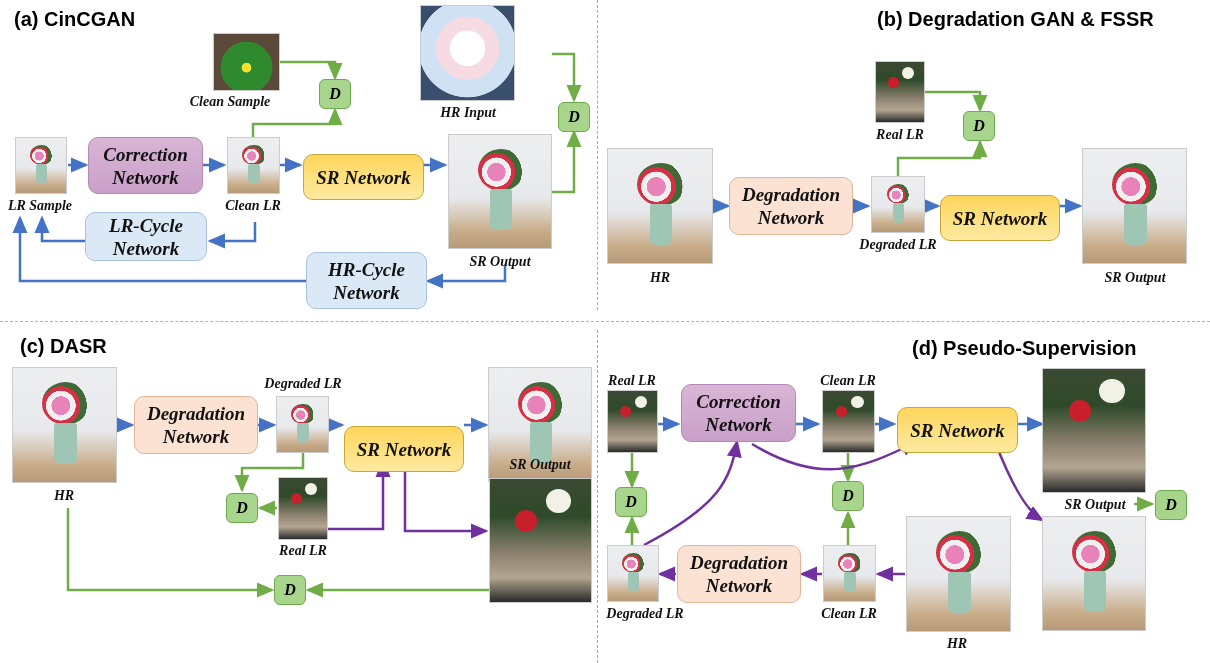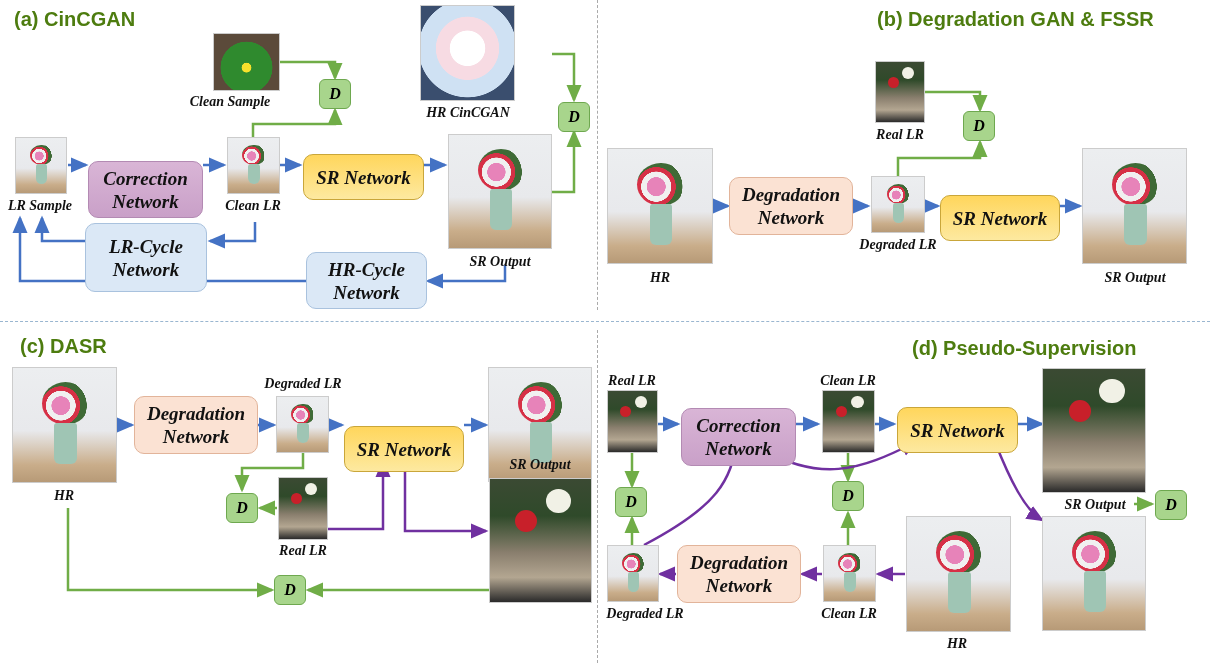--- a/index.html
+++ b/index.html
@@ -1,19 +1,19 @@
 <!DOCTYPE html>
 <html><head>
 <meta charset="utf-8">
 <style>
   html,body{margin:0;padding:0;background:#fff;}
   body{width:1210px;height:663px;position:relative;overflow:hidden;font-family:"Liberation Serif",serif;}
-  .title{position:absolute;font-family:"Liberation Sans",sans-serif;font-weight:bold;font-size:20px;color:#4d7c0f;white-space:nowrap;}
+  .title{position:absolute;font-family:"Liberation Sans",sans-serif;font-weight:bold;font-size:20px;color:#000000;white-space:nowrap;}
   .box{position:absolute;border-radius:10px;display:flex;align-items:center;justify-content:center;text-align:center;font-weight:bold;font-style:italic;font-size:19px;line-height:23px;color:#111;box-sizing:border-box;}
-  .correction{background:linear-gradient(#d9b5d6,#c9a0c8);border:1.5px solid #b38ab3;margin-top:24px;}
+  .correction{background:linear-gradient(#d9b5d6,#c9a0c8);border:1.5px solid #b38ab3;}
   .sr{background:linear-gradient(#ffd65c,#fde9a0);border:1.5px solid #c9a63a;margin-top:12px;}
   .cycle{background:#dbe8f6;border:1.5px solid #a9c2de;}
   .degr{background:#fbe2d3;border:1.5px solid #e2b49a;}
   .dbox{position:absolute;width:32px;height:30px;background:#a8d58c;border:1.5px solid #6ea84f;border-radius:6px;display:flex;align-items:center;justify-content:center;font-weight:bold;font-style:italic;font-size:16px;box-sizing:border-box;}
   .lbl{position:absolute;font-weight:bold;font-style:italic;font-size:14px;color:#111;white-space:nowrap;transform:translateX(-50%);}
   .img{position:absolute;box-sizing:border-box;border:1px solid #ccc;overflow:hidden;}
   .vase{background:linear-gradient(180deg,#eceef0 0%,#e8e9ec 55%,#c9ad8a 85%,#b79a77 100%);}
   .vase::before{content:"";position:absolute;left:28%;top:12%;width:46%;height:38%;border-radius:50%;background:radial-gradient(circle at 40% 55%,#e783b9 0 25%,#f0f0f0 26% 40%,#d63046 41% 52%,#3f6a36 53% 70%,transparent 71%);}
   .vase::after{content:"";position:absolute;left:40%;top:48%;width:22%;height:36%;background:#9fc5b4;border-radius:3px 3px 6px 6px;}
   .basket{background:linear-gradient(180deg,#3b4a33 0%,#2f4a2a 30%,#8a7f6e 60%,#b3a691 80%,#2a2a2a 100%);}
@@ -120,25 +120,25 @@
 <div class="img vase" style="left:15px;top:137px;width:52px;height:57px"></div>
 <div class="lbl" style="left:40px;top:198px">LR Sample</div>
 <div class="box correction" style="left:88px;top:137px;width:115px;height:57px">Correction Network</div>
 <div class="img vase" style="left:227px;top:137px;width:53px;height:57px"></div>
 <div class="lbl" style="left:253px;top:198px">Clean LR</div>
 <div class="img clean" style="left:213px;top:33px;width:67px;height:58px"></div>
 <div class="lbl" style="left:230px;top:94px">Clean Sample</div>
 <div class="dbox" style="left:319px;top:79px">D</div>
 <div class="box sr" style="left:303px;top:142px;width:121px;height:46px">SR Network</div>
 <div class="img bloom" style="left:420px;top:5px;width:95px;height:96px"></div>
-<div class="lbl" style="left:468px;top:105px">HR CinCGAN</div>
+<div class="lbl" style="left:468px;top:105px">HR Input</div>
 <div class="dbox" style="left:558px;top:102px">D</div>
 <div class="img vase" style="left:448px;top:134px;width:104px;height:115px"></div>
 <div class="lbl" style="left:500px;top:254px">SR Output</div>
-<div class="box cycle" style="left:85px;top:223px;width:122px;height:69px">LR-Cycle Network</div>
+<div class="box cycle" style="left:85px;top:212px;width:122px;height:49px">LR-Cycle Network</div>
 <div class="box cycle" style="left:306px;top:252px;width:121px;height:57px">HR-Cycle Network</div>
 
 <div class="title" style="left:877px;top:8px">(b) Degradation GAN &amp; FSSR</div>
 <div class="img basket" style="left:875px;top:61px;width:50px;height:62px"></div>
 <div class="lbl" style="left:900px;top:127px">Real LR</div>
 <div class="dbox" style="left:963px;top:111px">D</div>
 <div class="img vase" style="left:607px;top:148px;width:106px;height:116px"></div>
 <div class="lbl" style="left:660px;top:270px">HR</div>
 <div class="box degr" style="left:729px;top:177px;width:124px;height:58px">Degradation Network</div>
 <div class="img vase" style="left:871px;top:176px;width:54px;height:57px"></div>

